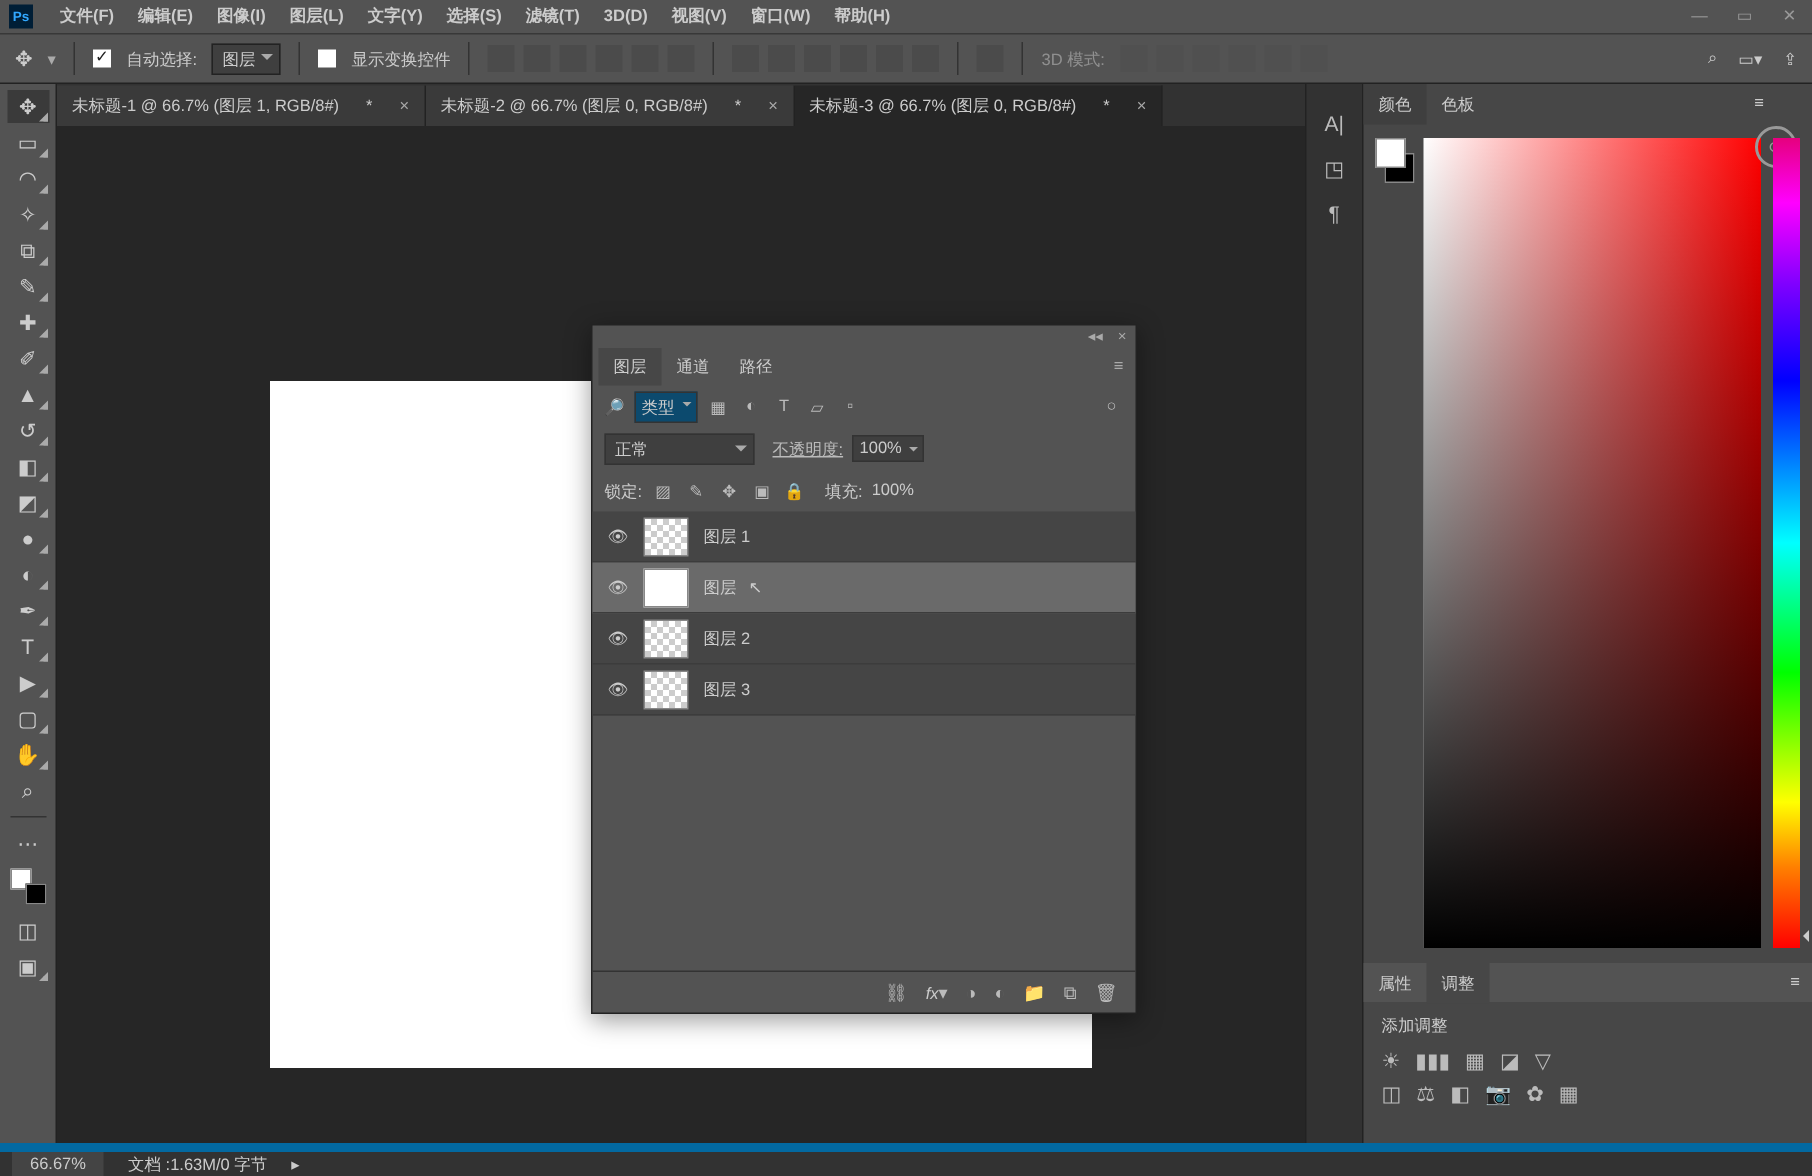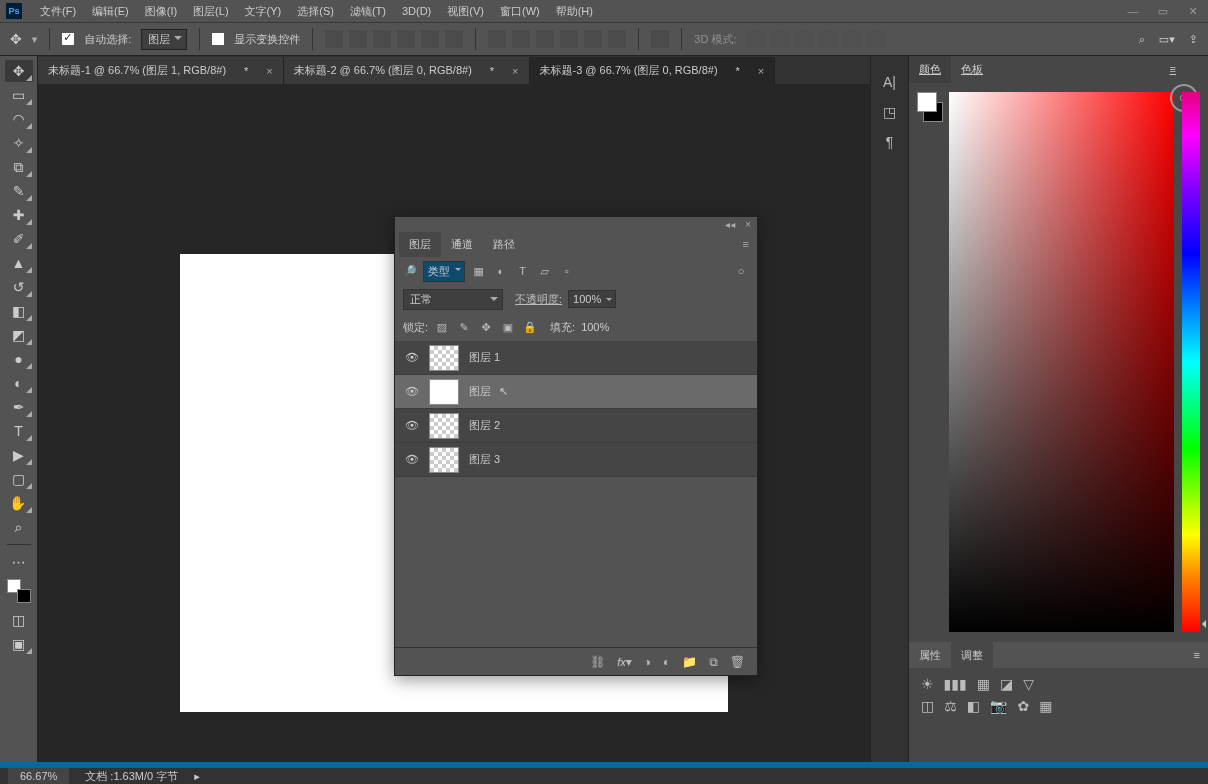--- a/index.html
+++ b/index.html
@@ -1,19 +1,19 @@
 <!DOCTYPE html>
 <html><head>
 <meta charset="utf-8">
 <style>
 * { margin: 0; padding: 0; box-sizing: border-box; font-family: "Microsoft YaHei", sans-serif; font-size: 11px; color: #ccc; user-select: none; }
 body { background: #323232; width: 1208px; height: 784px; overflow: hidden; position: relative; }
 .menubar { height: 22px; background: #535353; display: flex; align-items: center; padding-left: 6px; }
 .menubar .logo { width: 16px; height: 16px; background: #001e36; display:flex; align-items:center; justify-content:center; color:#31a8ff; font-weight:bold; font-size:9px; margin-right: 10px;}
-.menubar .item { padding: 0 8px; line-height: 22px; }
+.menubar .item { padding: 0 8px; line-height: 22px; font-weight: bold; }
 .menubar .win-controls { margin-left: auto; display:flex; }
 .menubar .win-controls div { width: 30px; text-align:center; line-height:22px; color:#999;}
 .optionsbar { height: 34px; background: #535353; border-top: 1px solid #383838; border-bottom: 1px solid #222; display:flex; align-items:center; padding: 0 10px; gap: 10px;}
 .optionsbar .move-ico { font-size:14px;}
 .optionsbar .chk { width:12px; height:12px; background:#fff; position:relative;}
 .optionsbar .chk.on::after{content:"✓"; color:#222; position:absolute; top:-2px; left:1px; font-size:11px;}
 .optionsbar .dd { background:#3f3f3f; border:1px solid #222; padding: 2px 16px 2px 6px; position:relative;}
 .optionsbar .dd::after{content:""; border:4px solid transparent; border-top-color:#aaa; position:absolute; right:4px; top:6px;}
 .optionsbar .sep { width:1px; height:22px; background:#333; margin:0 2px;}
 .optionsbar .align-grp { display:flex; gap:6px; }
@@ -58,21 +58,21 @@
 .layers-panel .layer .eye{ width:14px; text-align:center; color:#ccc;}
 .layers-panel .layer .thumb{ width:30px; height:26px; border:1px solid #888;}
 .layers-panel .layer .thumb.trans{ background: repeating-conic-gradient(#ccc 0 25%, #fff 0 50%); background-size:8px 8px;}
 .layers-panel .layer .thumb.white{ background:#fff;}
 .layers-panel .footer{ position:absolute; bottom:0; left:0; right:0; height:28px; border-top:1px solid #333; display:flex; justify-content:flex-end; align-items:center; gap:12px; padding:0 12px;}
 .layers-panel .footer span{ color:#bbb; font-size:12px;}
 .right-strip{ width:38px; background:#323232; display:flex; flex-direction:column; align-items:center; gap:14px; padding-top:18px; border-left:1px solid #222;}
 .right-strip span{ font-size:14px; color:#bbb;}
 .panel-stack{ width:300px; background:#474747; border-left:1px solid #222; display:flex; flex-direction:column;}
 .panel-stack .cc{ position:absolute; right:10px; top:84px; width:28px; height:28px; border:2px solid #999; border-radius:50%; color:#999; display:flex; align-items:center; justify-content:center; font-size:11px;}
-.color-panel .hdr{ height:26px; display:flex; align-items:center;text-decoration:underline;}
+.color-panel .hdr{ height:26px; display:flex; align-items:center;}
 .color-panel .hdr .t{ padding:6px 10px;}
 .color-panel .hdr .t.active{ background:#3f3f3f;}
 .color-panel .hdr .menu-ico{margin-left:auto; margin-right:32px;}
 .color-panel .body{ height:560px; padding:10px 8px; display:flex; gap:8px;}
 .color-panel .sw-stack{ width:24px; }
 .color-panel .sw-stack .sw{ width:20px; height:20px; border:1px solid #888;}
 .color-panel .sw-stack .sw.fg{background:#fff; position:relative; z-index:1;}
 .color-panel .sw-stack .sw.bg{background:#000; margin-top:-10px; margin-left:6px;}
 .color-panel .picker{ flex:1; background: linear-gradient(to top, #000, transparent), linear-gradient(to right, #fff, #f00);}
 .color-panel .hue{ width:18px; background: linear-gradient(to bottom,#e6007e 0%, #ff00ff 8%, #8000ff 18%, #0000ff 30%, #0080ff 40%, #00ffff 50%, #00ff80 58%, #00ff00 66%, #80ff00 74%, #ffff00 82%, #ff8000 90%, #ff0000 100%); position:relative;}
@@ -308,20 +308,21 @@
           </div>
       </div>
     </div>
     <div class="prop-panel">
       <div class="hdr">
         <div class="t">属性</div>
         <div class="t active">调整</div>
         <span class="menu-ico" style="margin-left:auto; margin-right:8px;">≡</span>
       </div>
       <div class="body">
+        <div class="adj-label">添加调整</div>
         <div class="adj-row">
           <span>☀</span>
           <span>▮▮▮</span>
           <span>▦</span>
           <span>◪</span>
           <span>▽</span>
         </div>
         <div class="adj-row">
           <span>◫</span>
           <span>⚖</span>

